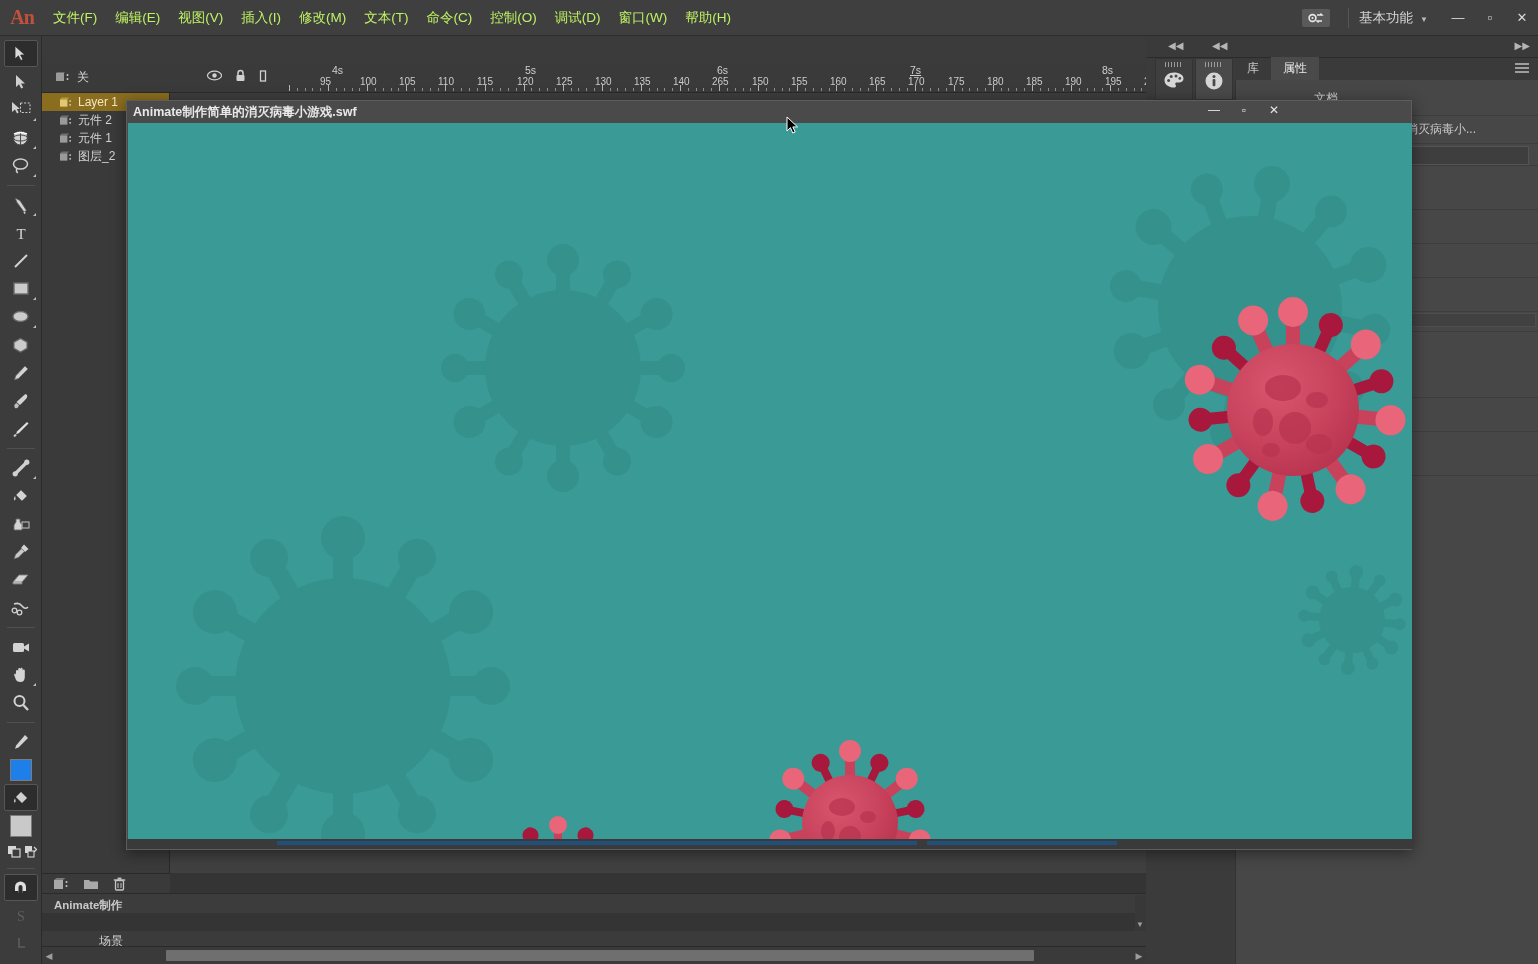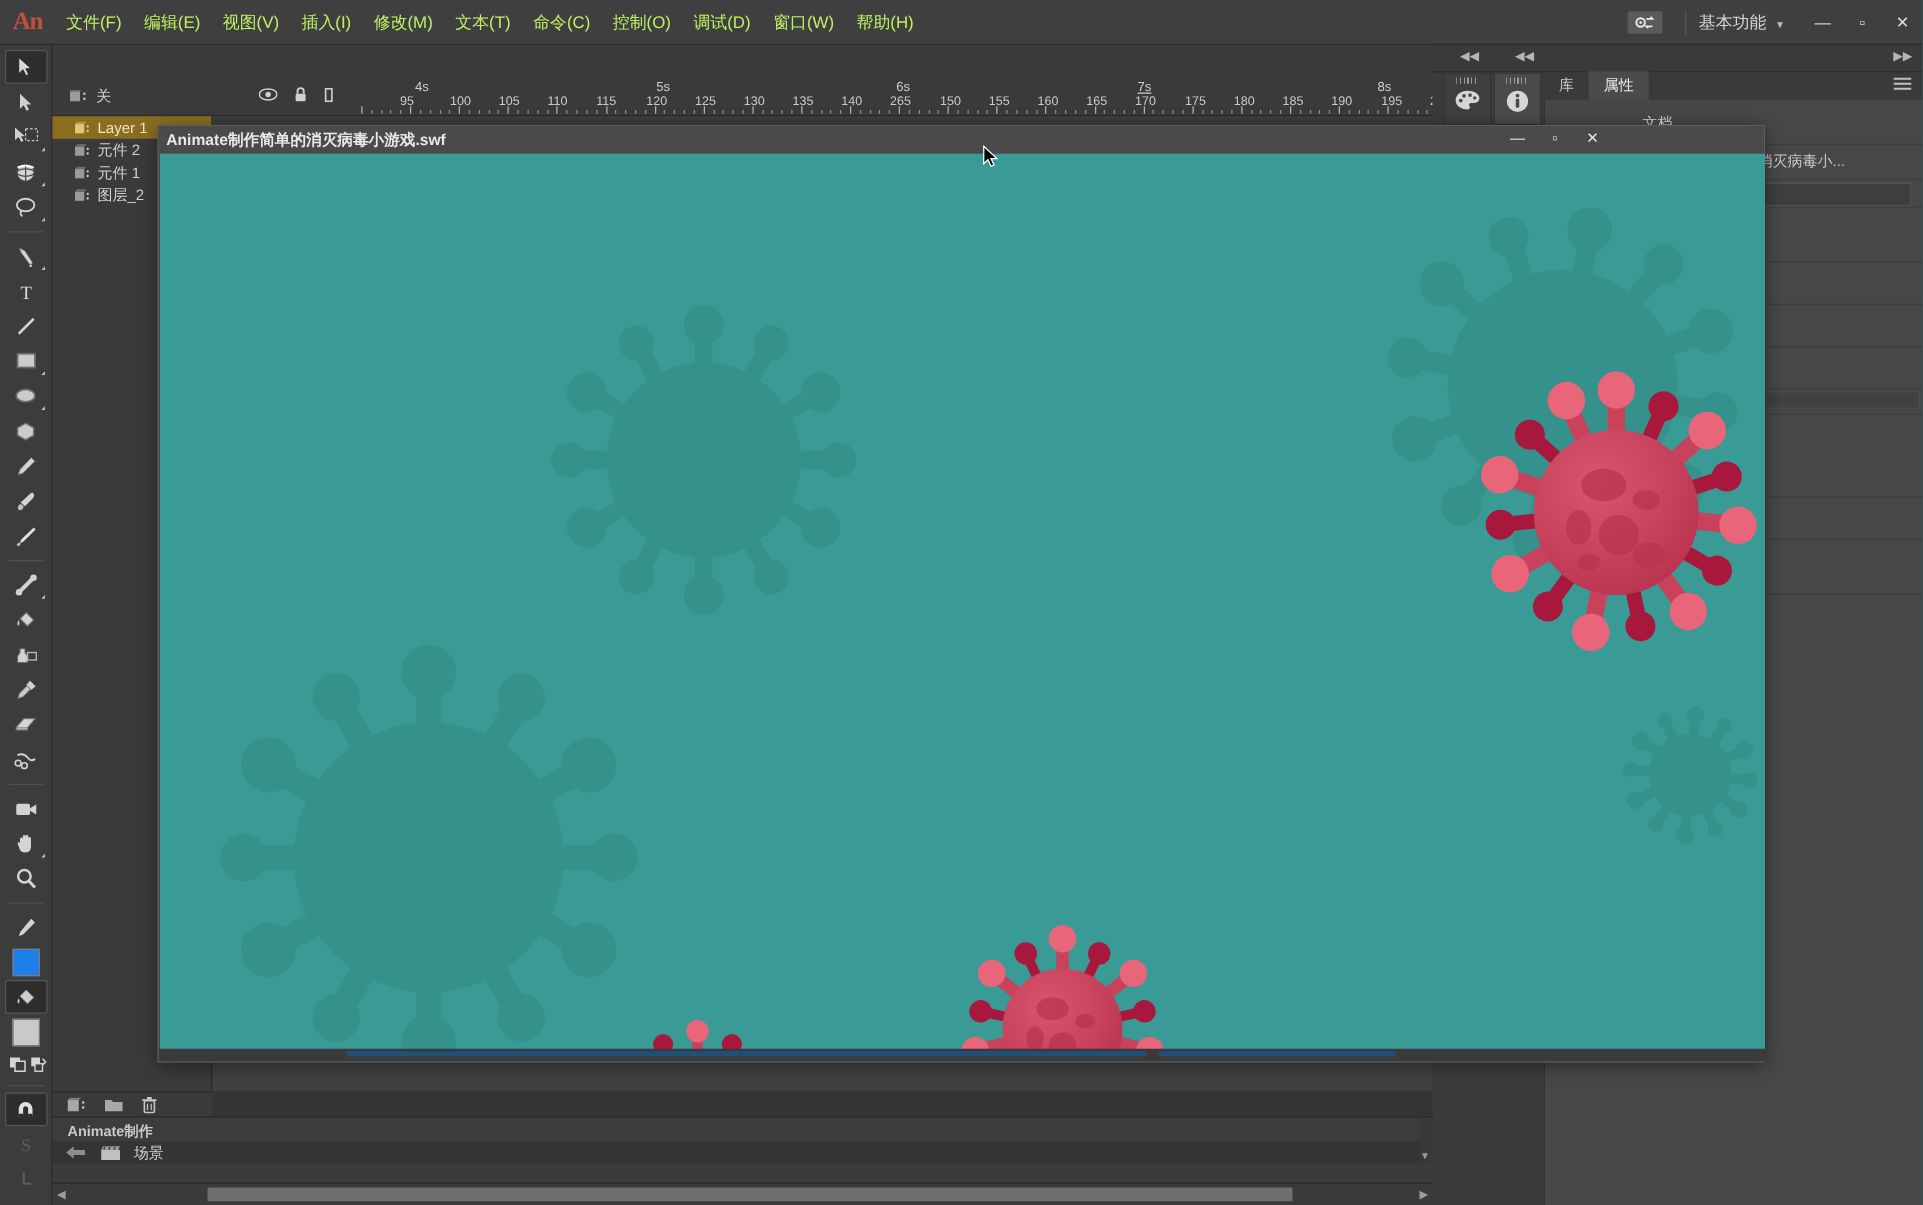--- a/index.html
+++ b/index.html
@@ -679,21 +679,21 @@
             <line x1="5" y1="6" x2="5" y2="11"></line>
             <line x1="8" y1="6" x2="8" y2="11"></line>
           </g>
         </svg>
     </div>
 
     <div class="tl-statusbar">
       <span>Animate制作</span>
     </div>
 
-    <div class="tl-scene" style="position:absolute;left:0;bottom:0;height:18px;">
+    <div class="tl-scene" style="position:absolute;left:0;bottom:0;height:18px;flex-direction:column;">
       <svg width="18" height="12" viewBox="0 0 18 12">
           <path d="M7 1 L1 6 L7 11 L7 8 L16 8 L16 4 L7 4 Z" fill="#8e8e8e"></path>
         </svg>
       <svg width="17" height="13" viewBox="0 0 17 13">
           <rect x="1" y="4" width="15" height="8" fill="#c0c0c0"></rect>
           <path d="M1 4 L2.5 1 L16 1 L14.5 4 Z" fill="#9a9a9a"></path>
           <g stroke="#3a3a3a" stroke-width="1">
             <line x1="4" y1="1.4" x2="3" y2="3.8"></line>
             <line x1="8" y1="1.4" x2="7" y2="3.8"></line>
             <line x1="12" y1="1.4" x2="11" y2="3.8"></line>

